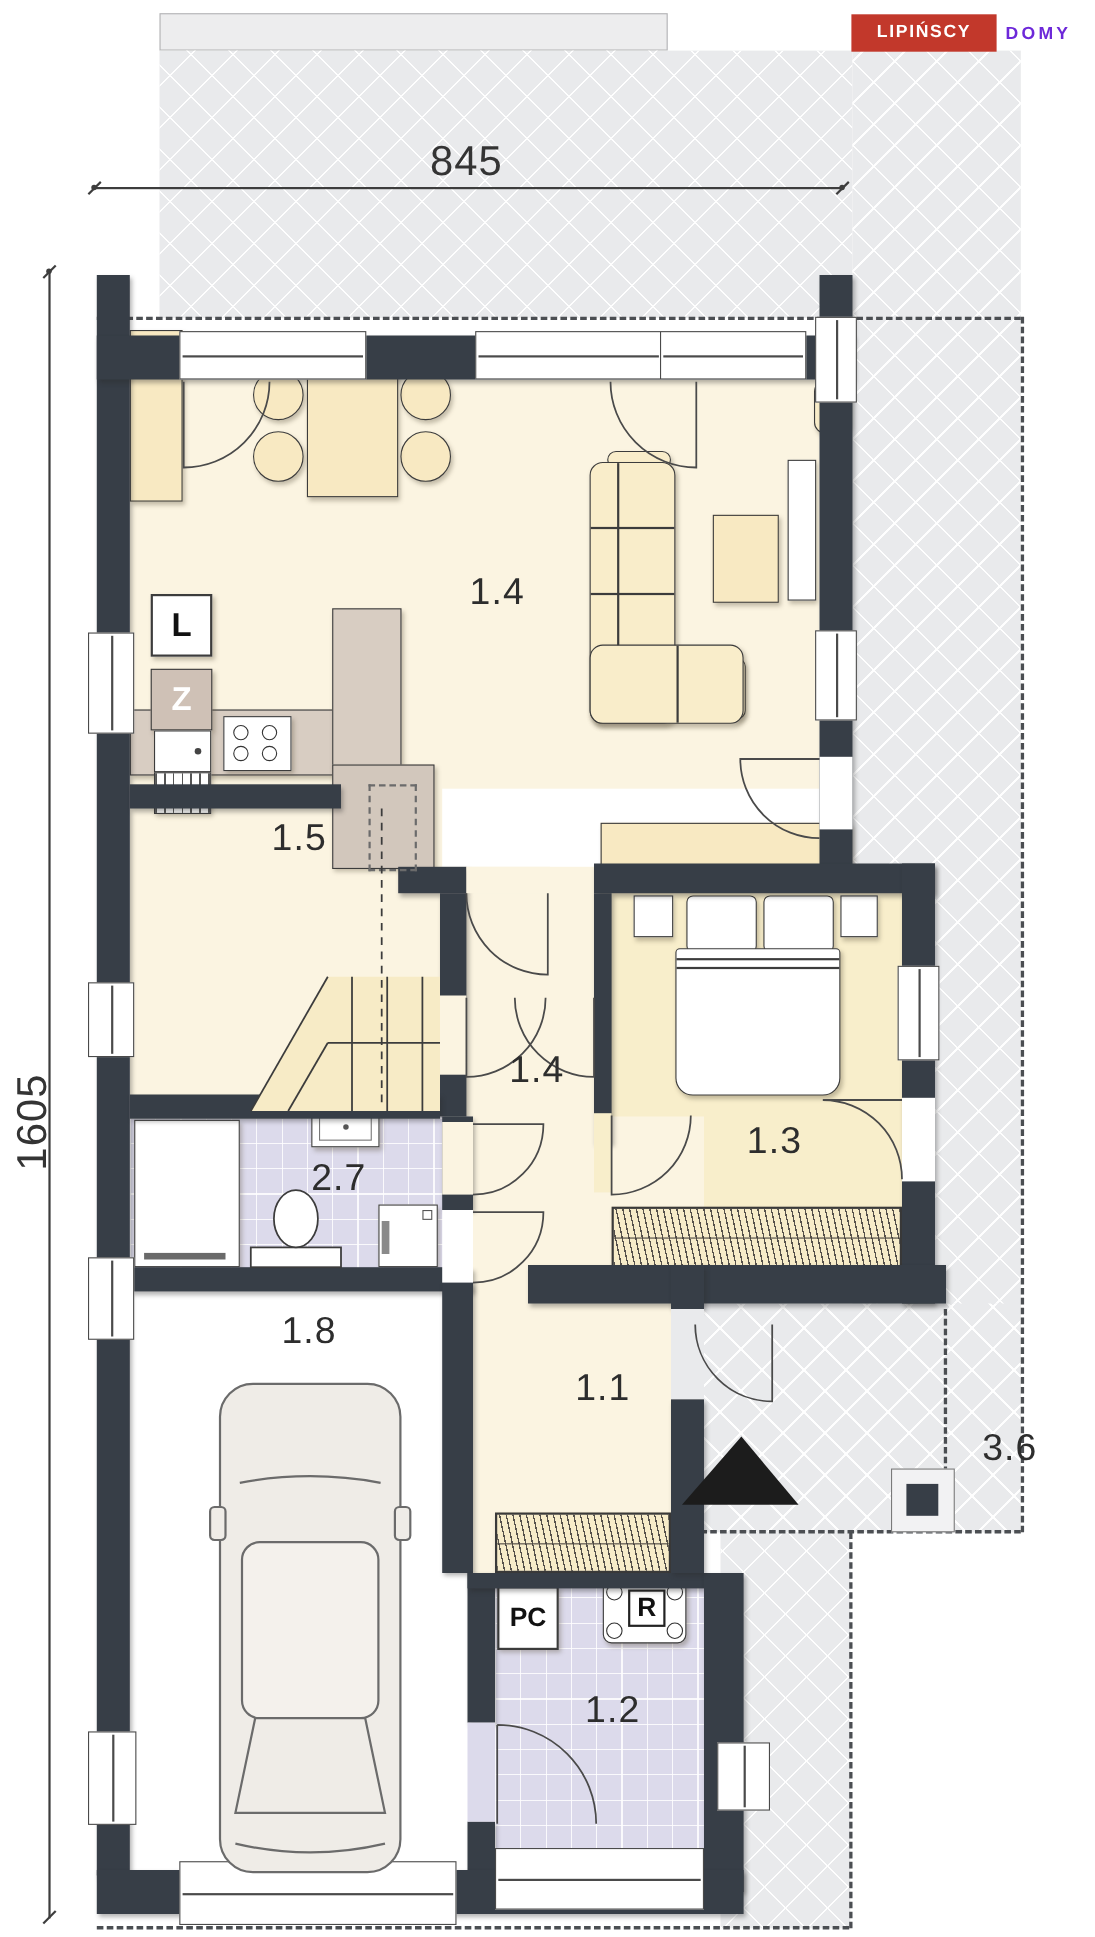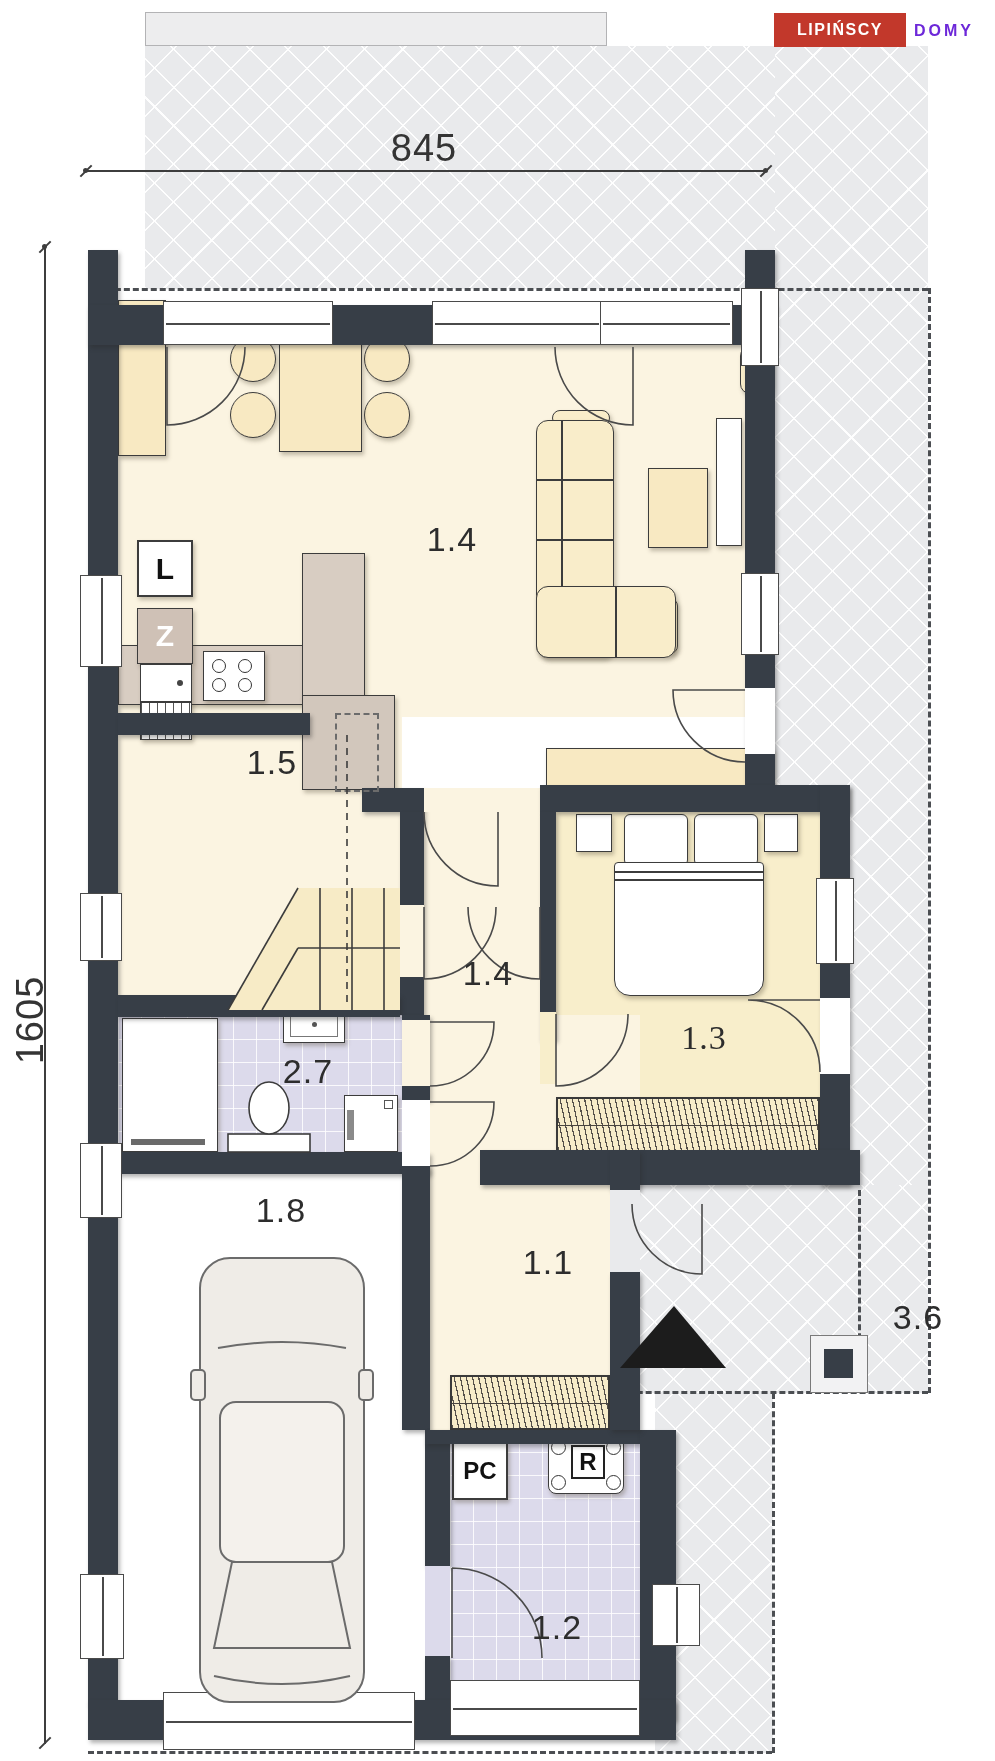--- a/index.html
+++ b/index.html
@@ -273,22 +273,22 @@
       <rect x="22" y="150" width="124" height="160" rx="16" fill="#f4f1ec"></rect>
       <path d="M34,310 L134,310 L152,396 L16,396 Z" fill="#efece7"></path>
       <path d="M20,96 Q84,84 148,96" fill="none"></path>
       <path d="M16,424 Q84,440 152,424" fill="none"></path>
     </g>
 
     <path d="M620,1368 L726,1368 L674,1306 Z" fill="#1c1c1c"></path>
   </svg>
 
   <span class="roomlbl z50" style="left:548px;top:1262px;">1.1</span>
-  <span class="roomlbl z50" style="left:557px;top:1627px;">1.2</span>
-  <span class="roomlbl z50" style="left:704px;top:1038px;font-family:Liberation Serif, serif;">1.3</span>
+  <span class="roomlbl z50" style="left:557px;top:1555px;">1.2</span>
+  <span class="roomlbl z50" style="left:704px;top:1038px;">1.3</span>
   <span class="roomlbl z50" style="left:452px;top:539px;">1.4</span>
   <span class="roomlbl z50" style="left:272px;top:762px;">1.5</span>
   <span class="roomlbl z50" style="left:488px;top:973px;">1.4</span>
   <span class="roomlbl z50" style="left:308px;top:1071px;">2.7</span>
   <span class="roomlbl z50" style="left:281px;top:1210px;">1.8</span>
   <span class="roomlbl z50" style="left:918px;top:1317px;">3.6</span>
 
 </div>
 
 </body></html>

